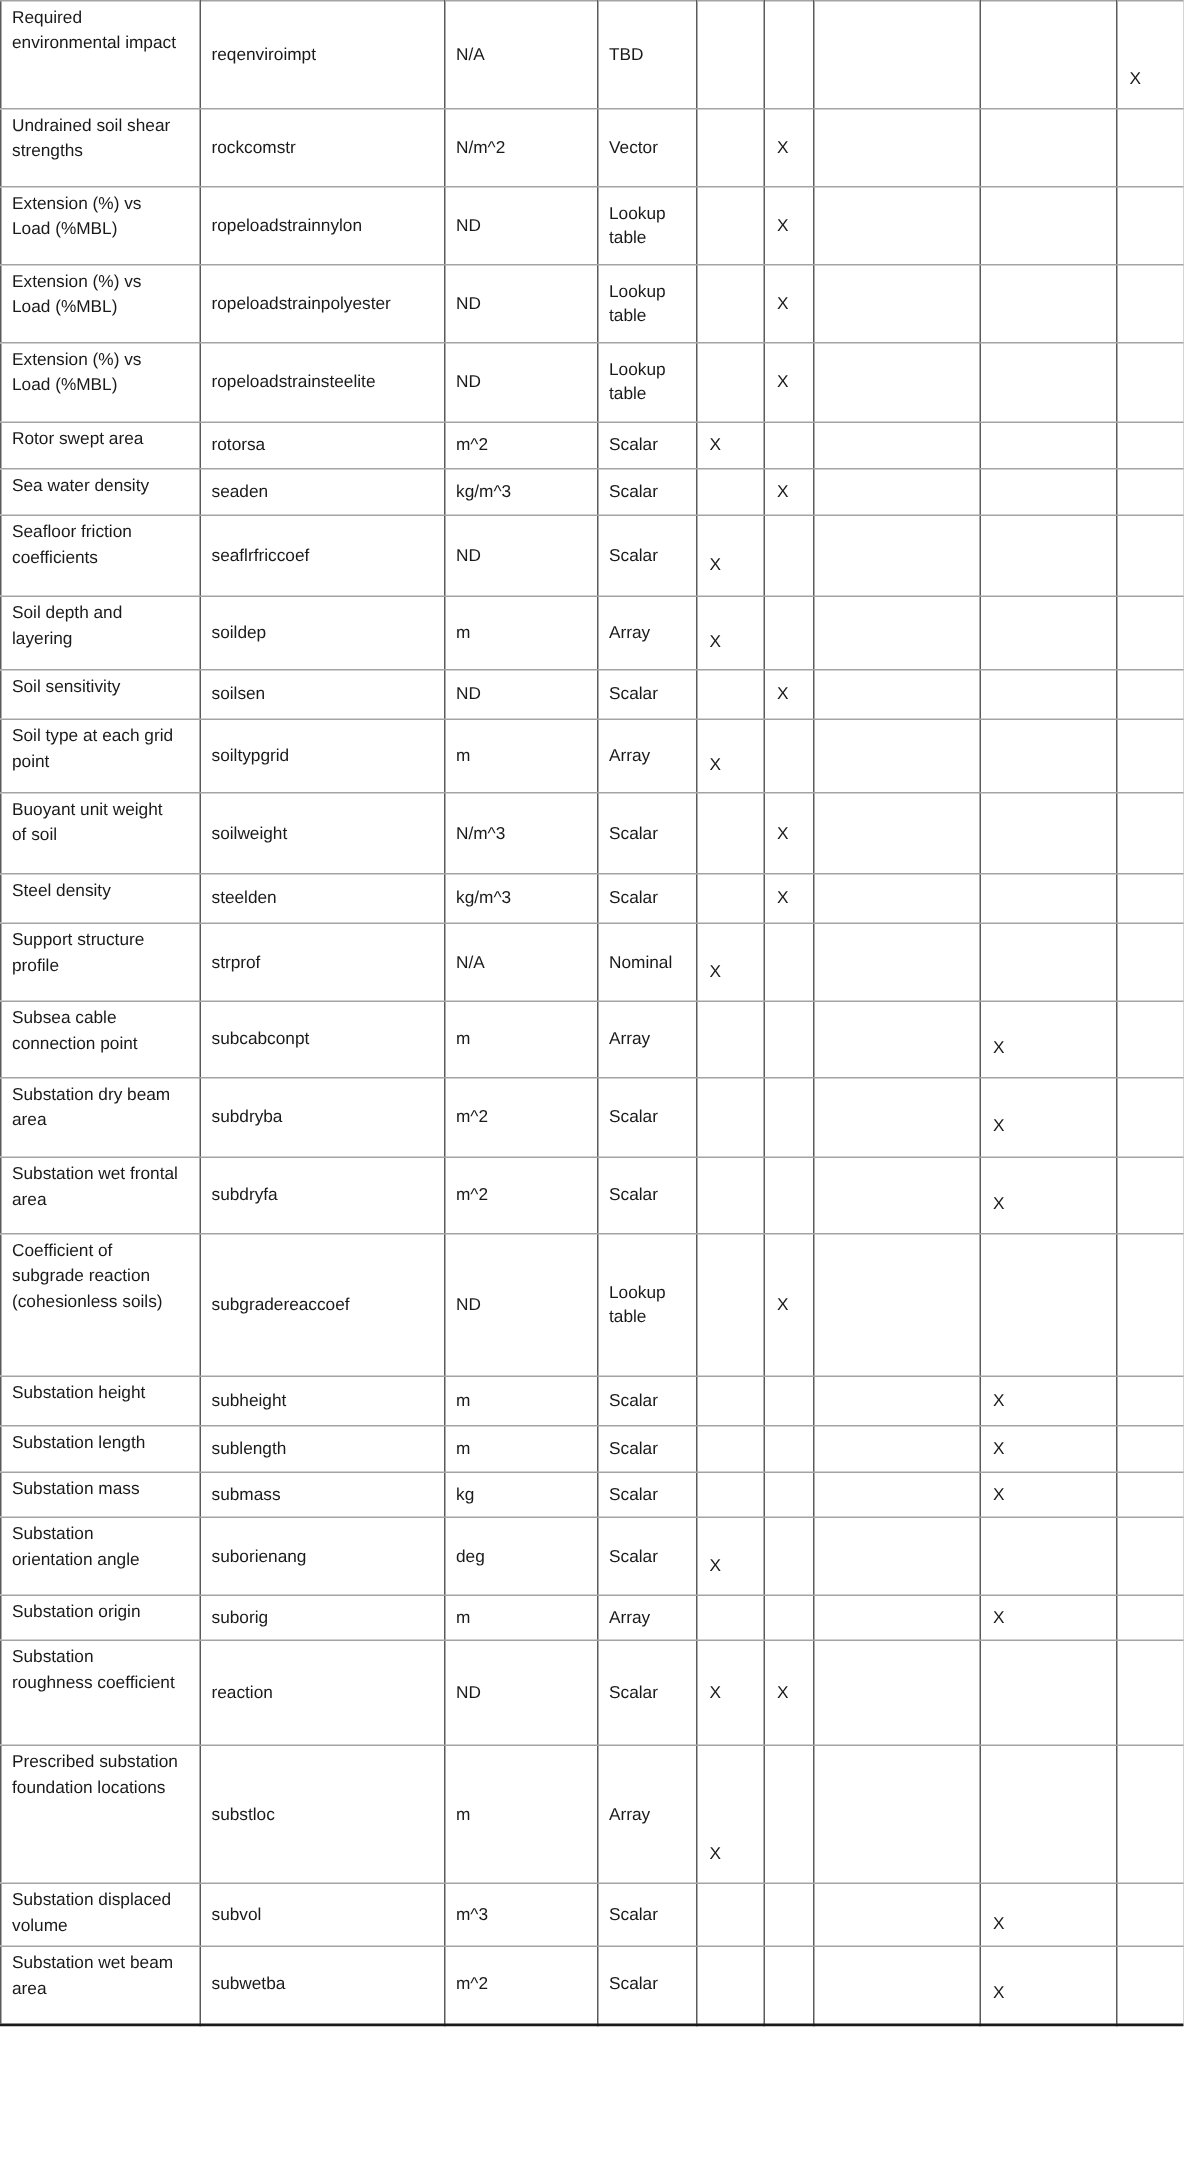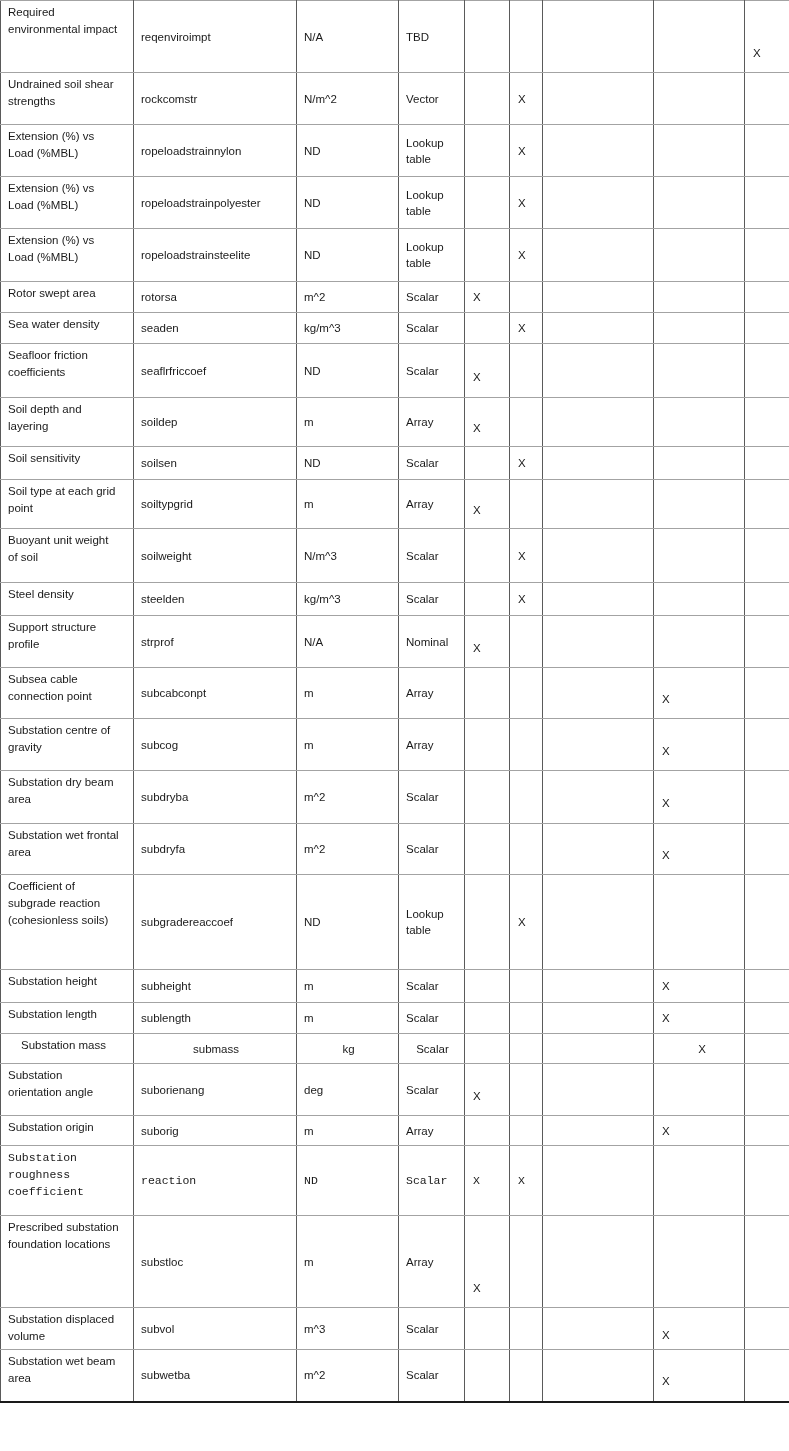--- a/index.html
+++ b/index.html
@@ -234,31 +234,20 @@
           <td class="c-description">Subsea cable connection point</td>
           <td class="c-variable">subcabconpt</td>
           <td class="c-units">m</td>
           <td class="c-type">Array</td>
           <td class="c-mark"></td>
           <td class="c-mark"></td>
           <td class="c-mark"></td>
           <td class="c-mark pos-low"><span class="mark">X</span></td>
           <td class="c-mark"></td>
         </tr>
-        <tr style="height: 52px;">
-          <td class="c-description">Substation centre of gravity</td>
-          <td class="c-variable">subcog</td>
-          <td class="c-units">m</td>
-          <td class="c-type">Array</td>
-          <td class="c-mark"></td>
-          <td class="c-mark"></td>
-          <td class="c-mark"></td>
-          <td class="c-mark pos-low"><span class="mark">X</span></td>
-          <td class="c-mark"></td>
-        </tr>
         <tr style="height: 53px;">
           <td class="c-description">Substation dry beam area</td>
           <td class="c-variable">subdryba</td>
           <td class="c-units">m^2</td>
           <td class="c-type">Scalar</td>
           <td class="c-mark"></td>
           <td class="c-mark"></td>
           <td class="c-mark"></td>
           <td class="c-mark pos-low"><span class="mark">X</span></td>
           <td class="c-mark"></td>
@@ -300,21 +289,21 @@
           <td class="c-description">Substation length</td>
           <td class="c-variable">sublength</td>
           <td class="c-units">m</td>
           <td class="c-type">Scalar</td>
           <td class="c-mark"></td>
           <td class="c-mark"></td>
           <td class="c-mark"></td>
           <td class="c-mark pos-middle"><span class="mark">X</span></td>
           <td class="c-mark"></td>
         </tr>
-        <tr style="height: 30px; text-align: center;">
+        <tr style="height: 30px;">
           <td class="c-description">Substation mass</td>
           <td class="c-variable">submass</td>
           <td class="c-units">kg</td>
           <td class="c-type">Scalar</td>
           <td class="c-mark"></td>
           <td class="c-mark"></td>
           <td class="c-mark"></td>
           <td class="c-mark pos-middle"><span class="mark">X</span></td>
           <td class="c-mark"></td>
         </tr>
@@ -333,21 +322,21 @@
           <td class="c-description">Substation origin</td>
           <td class="c-variable">suborig</td>
           <td class="c-units">m</td>
           <td class="c-type">Array</td>
           <td class="c-mark"></td>
           <td class="c-mark"></td>
           <td class="c-mark"></td>
           <td class="c-mark pos-middle"><span class="mark">X</span></td>
           <td class="c-mark"></td>
         </tr>
-        <tr style="height: 70px; font-family: Liberation Mono, monospace;">
+        <tr style="height: 70px;">
           <td class="c-description">Substation roughness coefficient</td>
           <td class="c-variable">reaction</td>
           <td class="c-units">ND</td>
           <td class="c-type">Scalar</td>
           <td class="c-mark pos-middle"><span class="mark">X</span></td>
           <td class="c-mark pos-middle"><span class="mark">X</span></td>
           <td class="c-mark"></td>
           <td class="c-mark"></td>
           <td class="c-mark"></td>
         </tr>

